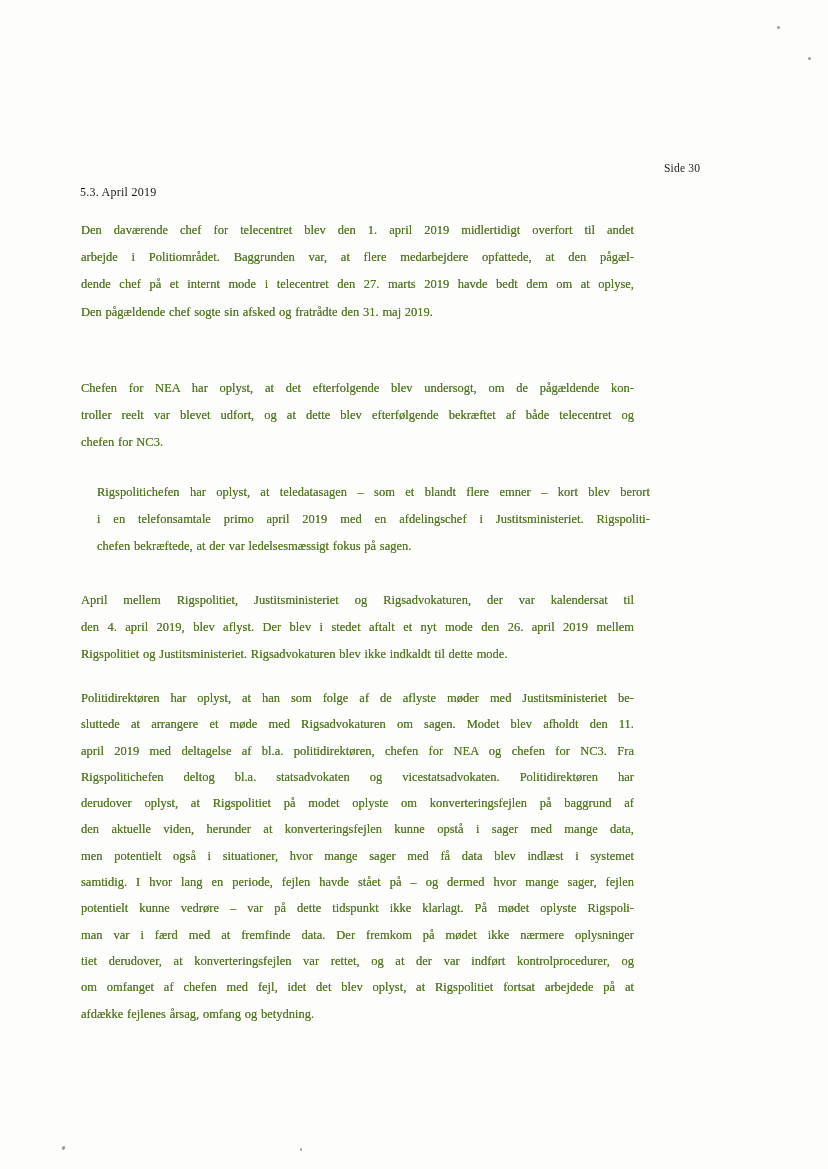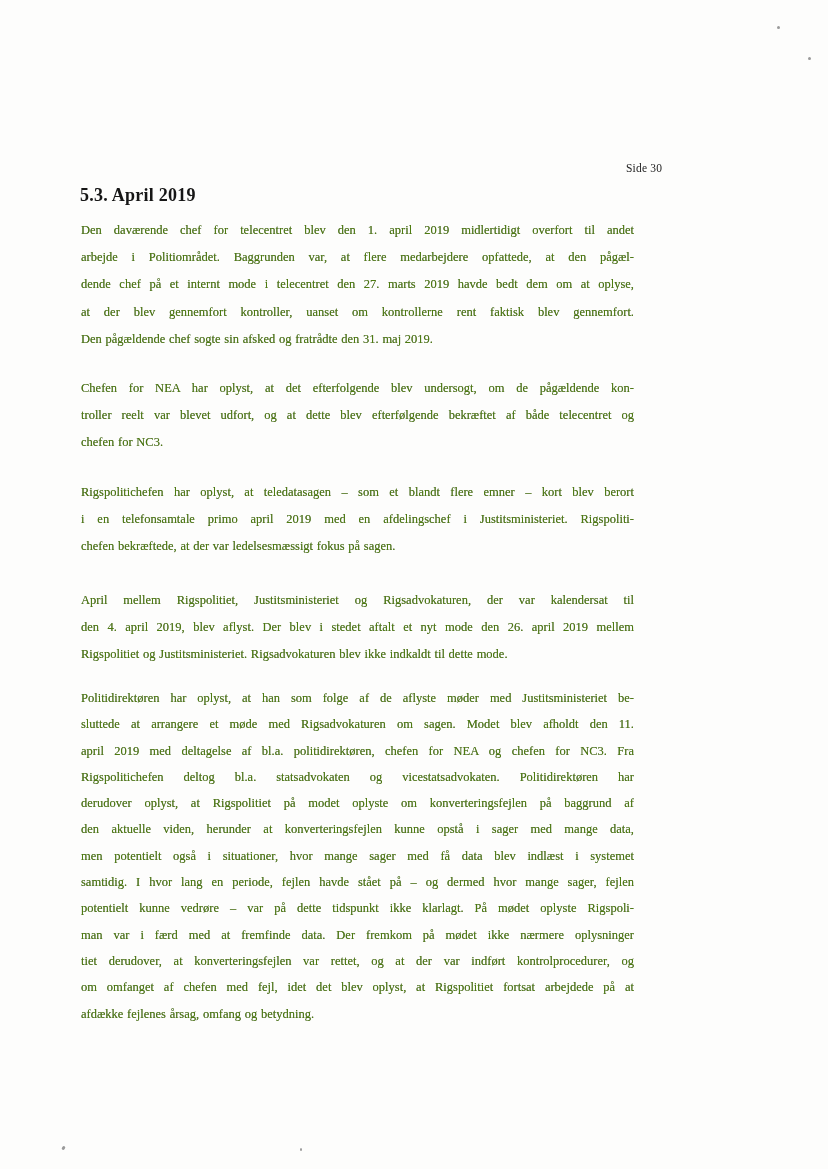--- a/index.html
+++ b/index.html
@@ -11,47 +11,47 @@
     position: relative;
     width: 828px;
     height: 1169px;
     background: #fdfdfc;
     overflow: hidden;
     font-family: "Liberation Serif", serif;
     color: #1e1e1e;
   }
   .page-label {
     position: absolute;
-    left: 626px;
+    left: 664px;
     top: 162px;
     font-size: 11.5px;
     letter-spacing: 0.2px;
     color: #222;
   }
   .heading {
     position: absolute;
     left: 80px;
     top: 185px;
-    font-size: 18px;
-    font-weight: bold;
+    font-size: 12px;
+    font-weight: normal;
     letter-spacing: 0.25px;
     color: #161616;
   }
   .paragraph {
     position: absolute;
     left: 81px;
     width: 553px;
     font-size: 12.5px;
     line-height: 27.2px;
     color: #4d7c0f;
     text-shadow: 0 0 0.3px rgba(25,25,25,0.55);
   }
   .p1 { top: 217px; }
   .p2 { top: 375px; }
-  .p3 { top: 479px; }
+  .p3 { top: 479px; margin-left: 16px; }
   .p4 { top: 587px; }
   .p5 { top: 685px; line-height: 26.3px; }
   .tline {
     text-align: justify;
     text-align-last: justify;
     word-spacing: 0.6px;
     white-space: normal;
   }
   .tline.last {
     text-align-last: left;
@@ -73,21 +73,20 @@
 
   <div class="page-label">Side 30</div>
 
   <div class="heading">5.3. April 2019</div>
 
   <div>
       <div class="paragraph p1">
         <div class="tline">Den daværende chef for telecentret blev den 1. april 2019 midlertidigt overfort til andet</div>
         <div class="tline">arbejde i Politiområdet. Baggrunden var, at flere medarbejdere opfattede, at den pågæl-</div>
         <div class="tline">dende chef på et internt mode i telecentret den 27. marts 2019 havde bedt dem om at oplyse,</div>
-        <div class="tline">at der blev gennemfort kontroller, uanset om kontrollerne rent faktisk blev gennemfort.</div>
         <div class="tline last">Den pågældende chef sogte sin afsked og fratrådte den 31. maj 2019.</div>
       </div>
       <div class="paragraph p2">
         <div class="tline">Chefen for NEA har oplyst, at det efterfolgende blev undersogt, om de pågældende kon-</div>
         <div class="tline">troller reelt var blevet udfort, og at dette blev efterfølgende bekræftet af både telecentret og</div>
         <div class="tline last">chefen for NC3.</div>
       </div>
       <div class="paragraph p3">
         <div class="tline">Rigspolitichefen har oplyst, at teledatasagen – som et blandt flere emner – kort blev berort</div>
         <div class="tline">i en telefonsamtale primo april 2019 med en afdelingschef i Justitsministeriet. Rigspoliti-</div>

